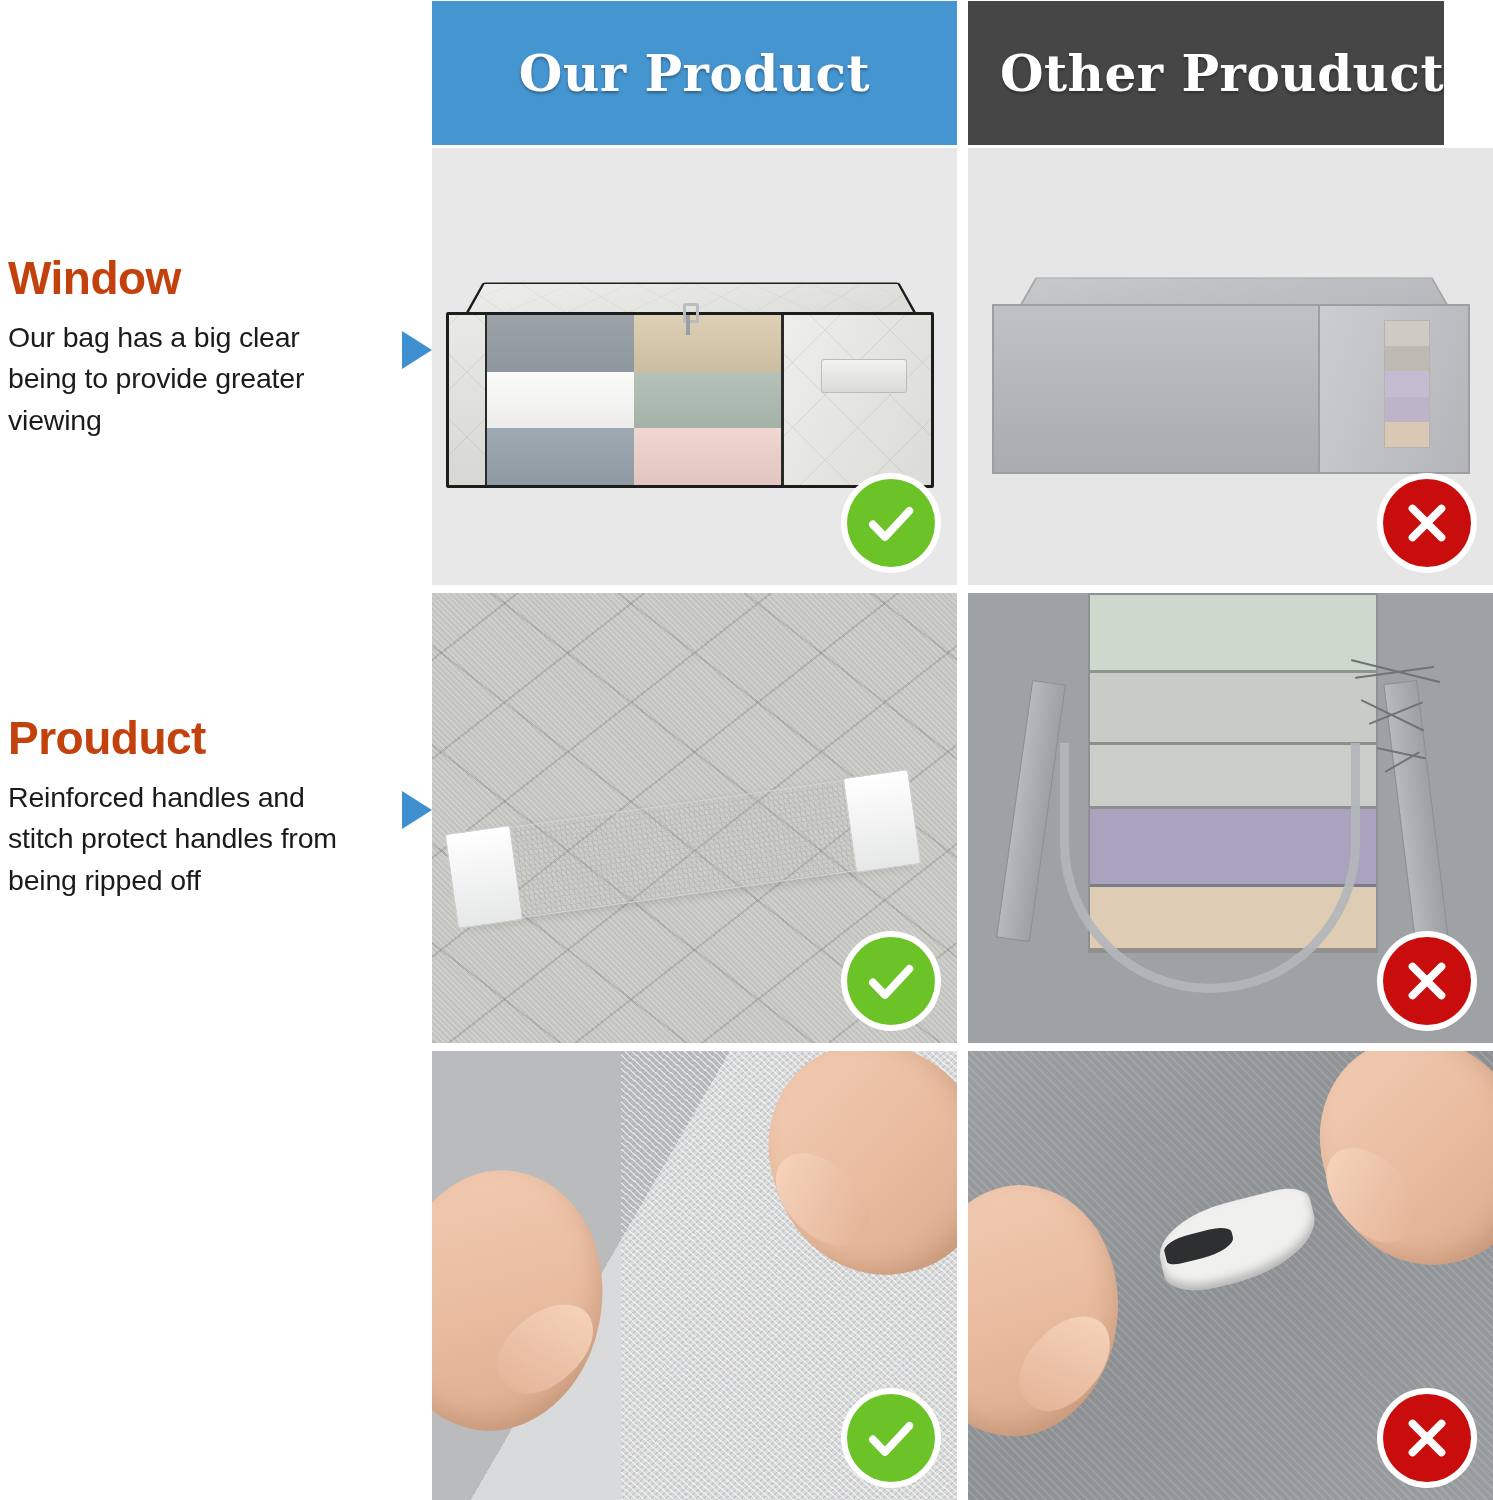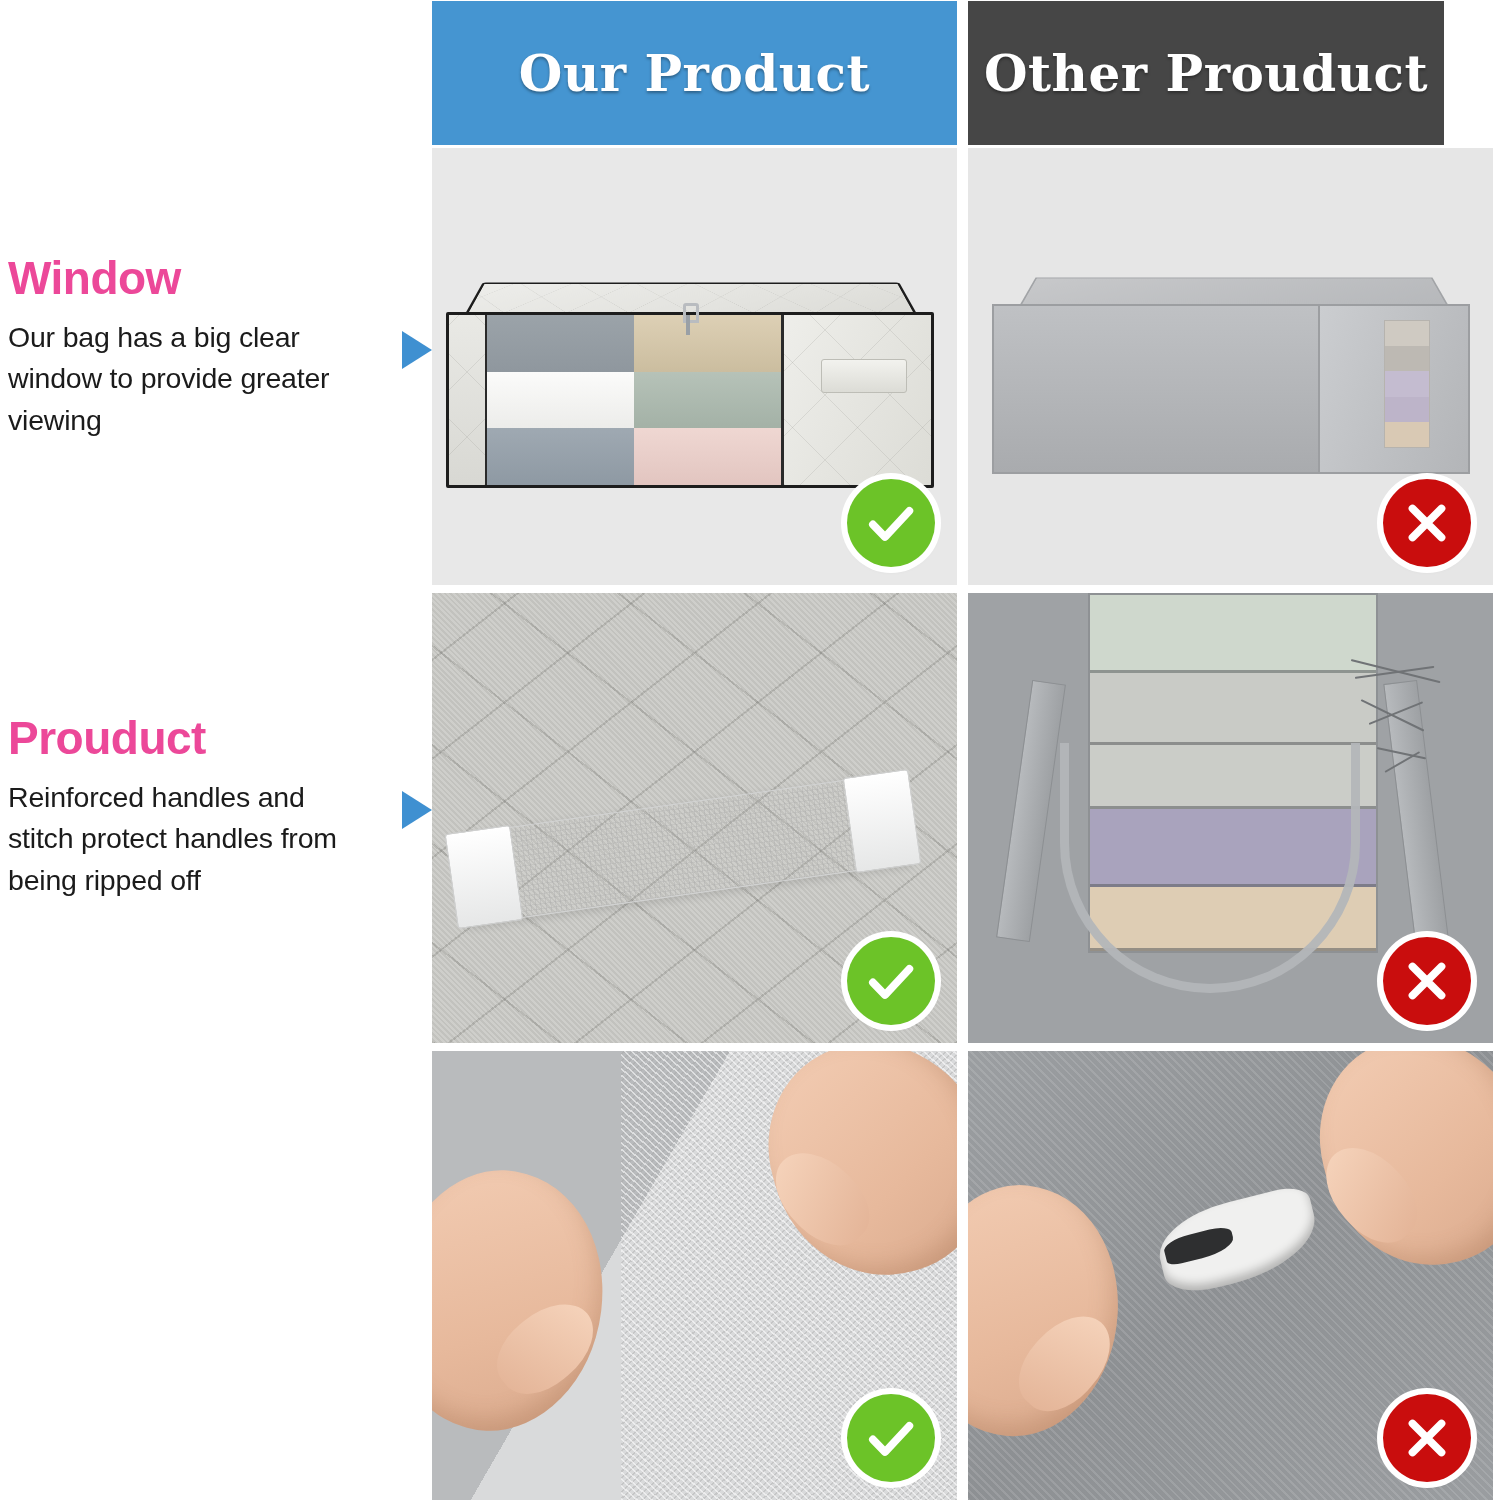--- a/index.html
+++ b/index.html
@@ -13,21 +13,21 @@
 
   .sheet { position:absolute; inset:0; }
 
   
   .feature-col { position:absolute; left:0; top:0; width:432px; height:1500px; }
 
   .feature { position:absolute; left:8px; width:424px; }
   .feature-inner { position:relative; padding-right:62px; }
 
   .feature-title {
-    color:#ec4899;
+    color:#c2410c;
     font-size:46px;
     font-weight:bold;
     letter-spacing:-0.5px;
     line-height:1.0;
     margin-bottom:16px;
   }
   .feature-desc {
     color:#1b1b1b;
     font-size:28.5px;
     line-height:1.45;
@@ -41,21 +41,21 @@
     border-top:19px solid transparent;
     border-bottom:19px solid transparent;
     border-left:30px solid #3f90d1;
   }
 
   
   .grid { position:absolute; left:432px; top:0; width:1061px; height:1500px; }
 
   .hdr { position:absolute; top:1px; height:144px; display:flex; align-items:center; justify-content:center; }
   .hdr-our   { left:0px;   width:525px; background:#4595d1; }
-  .hdr-other { left:536px; width:476px; background:#464646; }
+  .hdr-other { left:536px; width:476px; background:#464646;justify-content:flex-end; }
   .hdr-label {
     color:#ffffff;
     font-family:"DejaVu Serif", serif;
     font-weight:bold;
     font-size:50px;
     letter-spacing:0.5px;
     white-space:nowrap;
     text-shadow:0 2px 3px rgba(0,0,0,.35);
   }
 
@@ -269,21 +269,21 @@
 </head>
 <body>
 
 <div class="sheet">
 
   <div class="feature-col">
 
     <div class="feature" style="top:255px;">
       <div class="feature-inner">
         <div class="feature-title">Window</div>
-        <div class="feature-desc">Our bag has a big clear window to provide greater viewing</div>
+        <div class="feature-desc">Our bag has a big clear being to provide greater viewing</div>
         <div class="arrow" style="top:76px; right:0px;"></div>
       </div>
     </div>
 
     <div class="feature" style="top:715px;">
       <div class="feature-inner">
         <div class="feature-title">Prouduct</div>
         <div class="feature-desc">Reinforced handles and stitch protect handles from being ripped off</div>
         <div class="arrow" style="top:76px; right:0px;"></div>
       </div>

